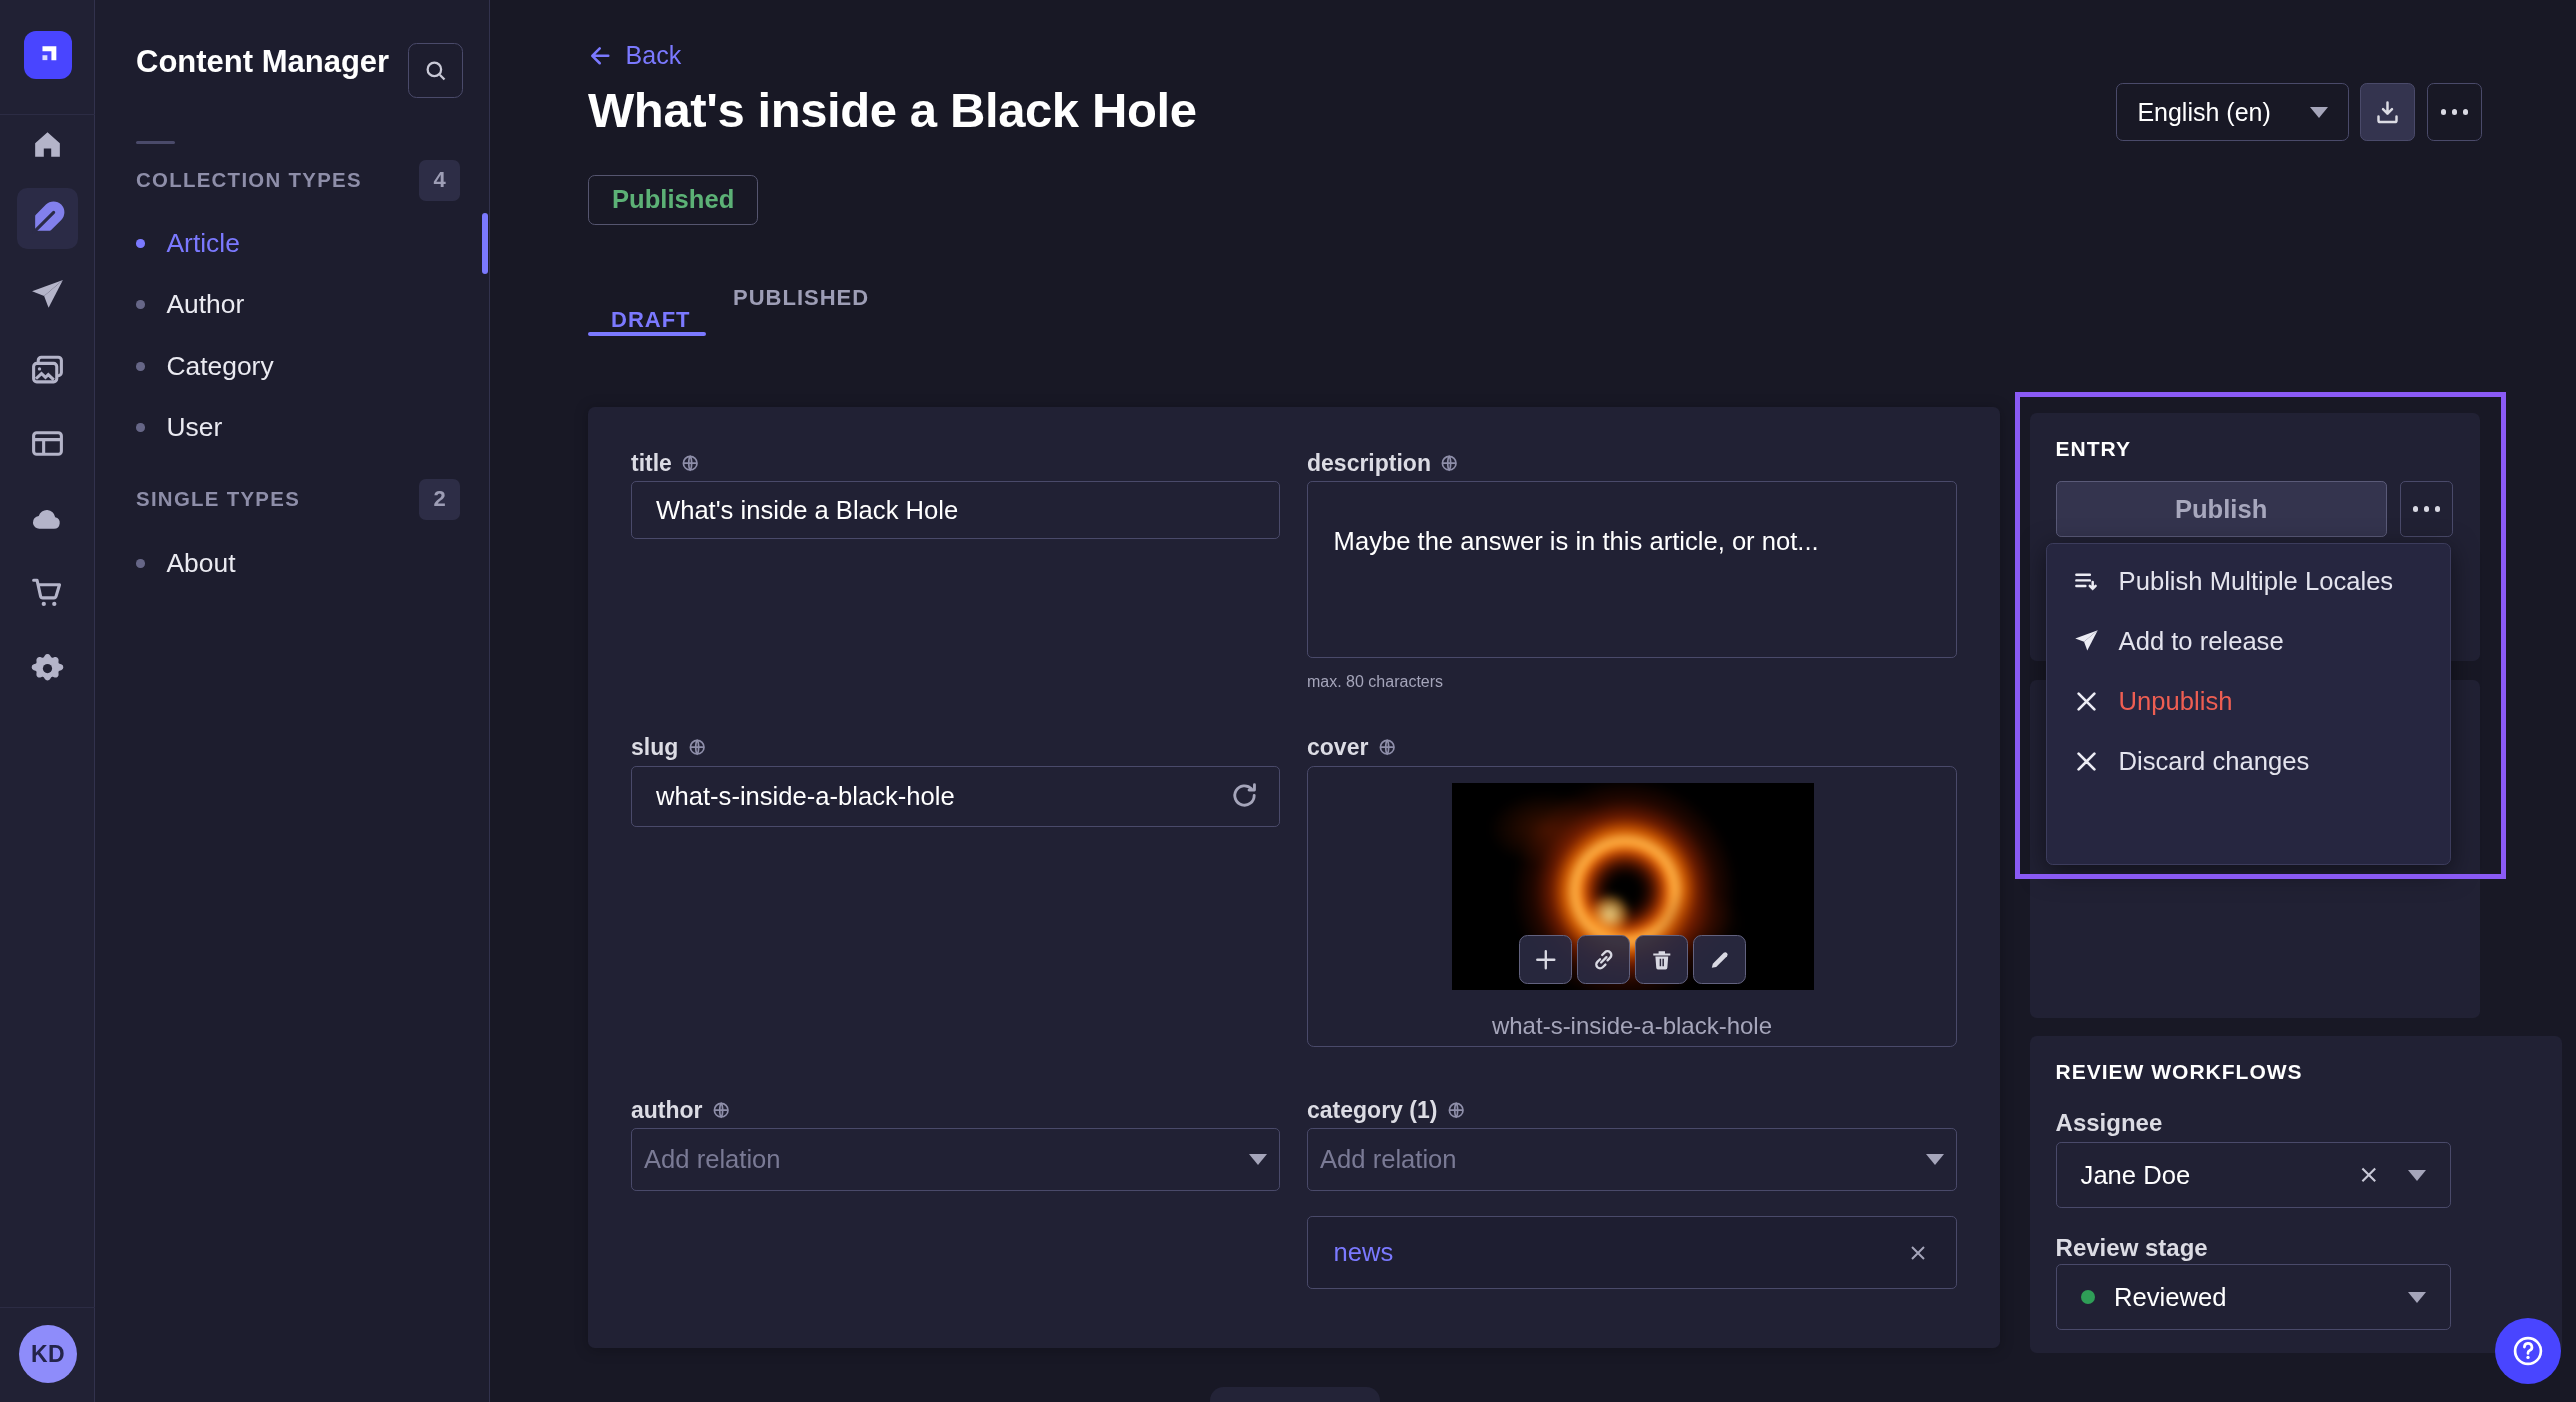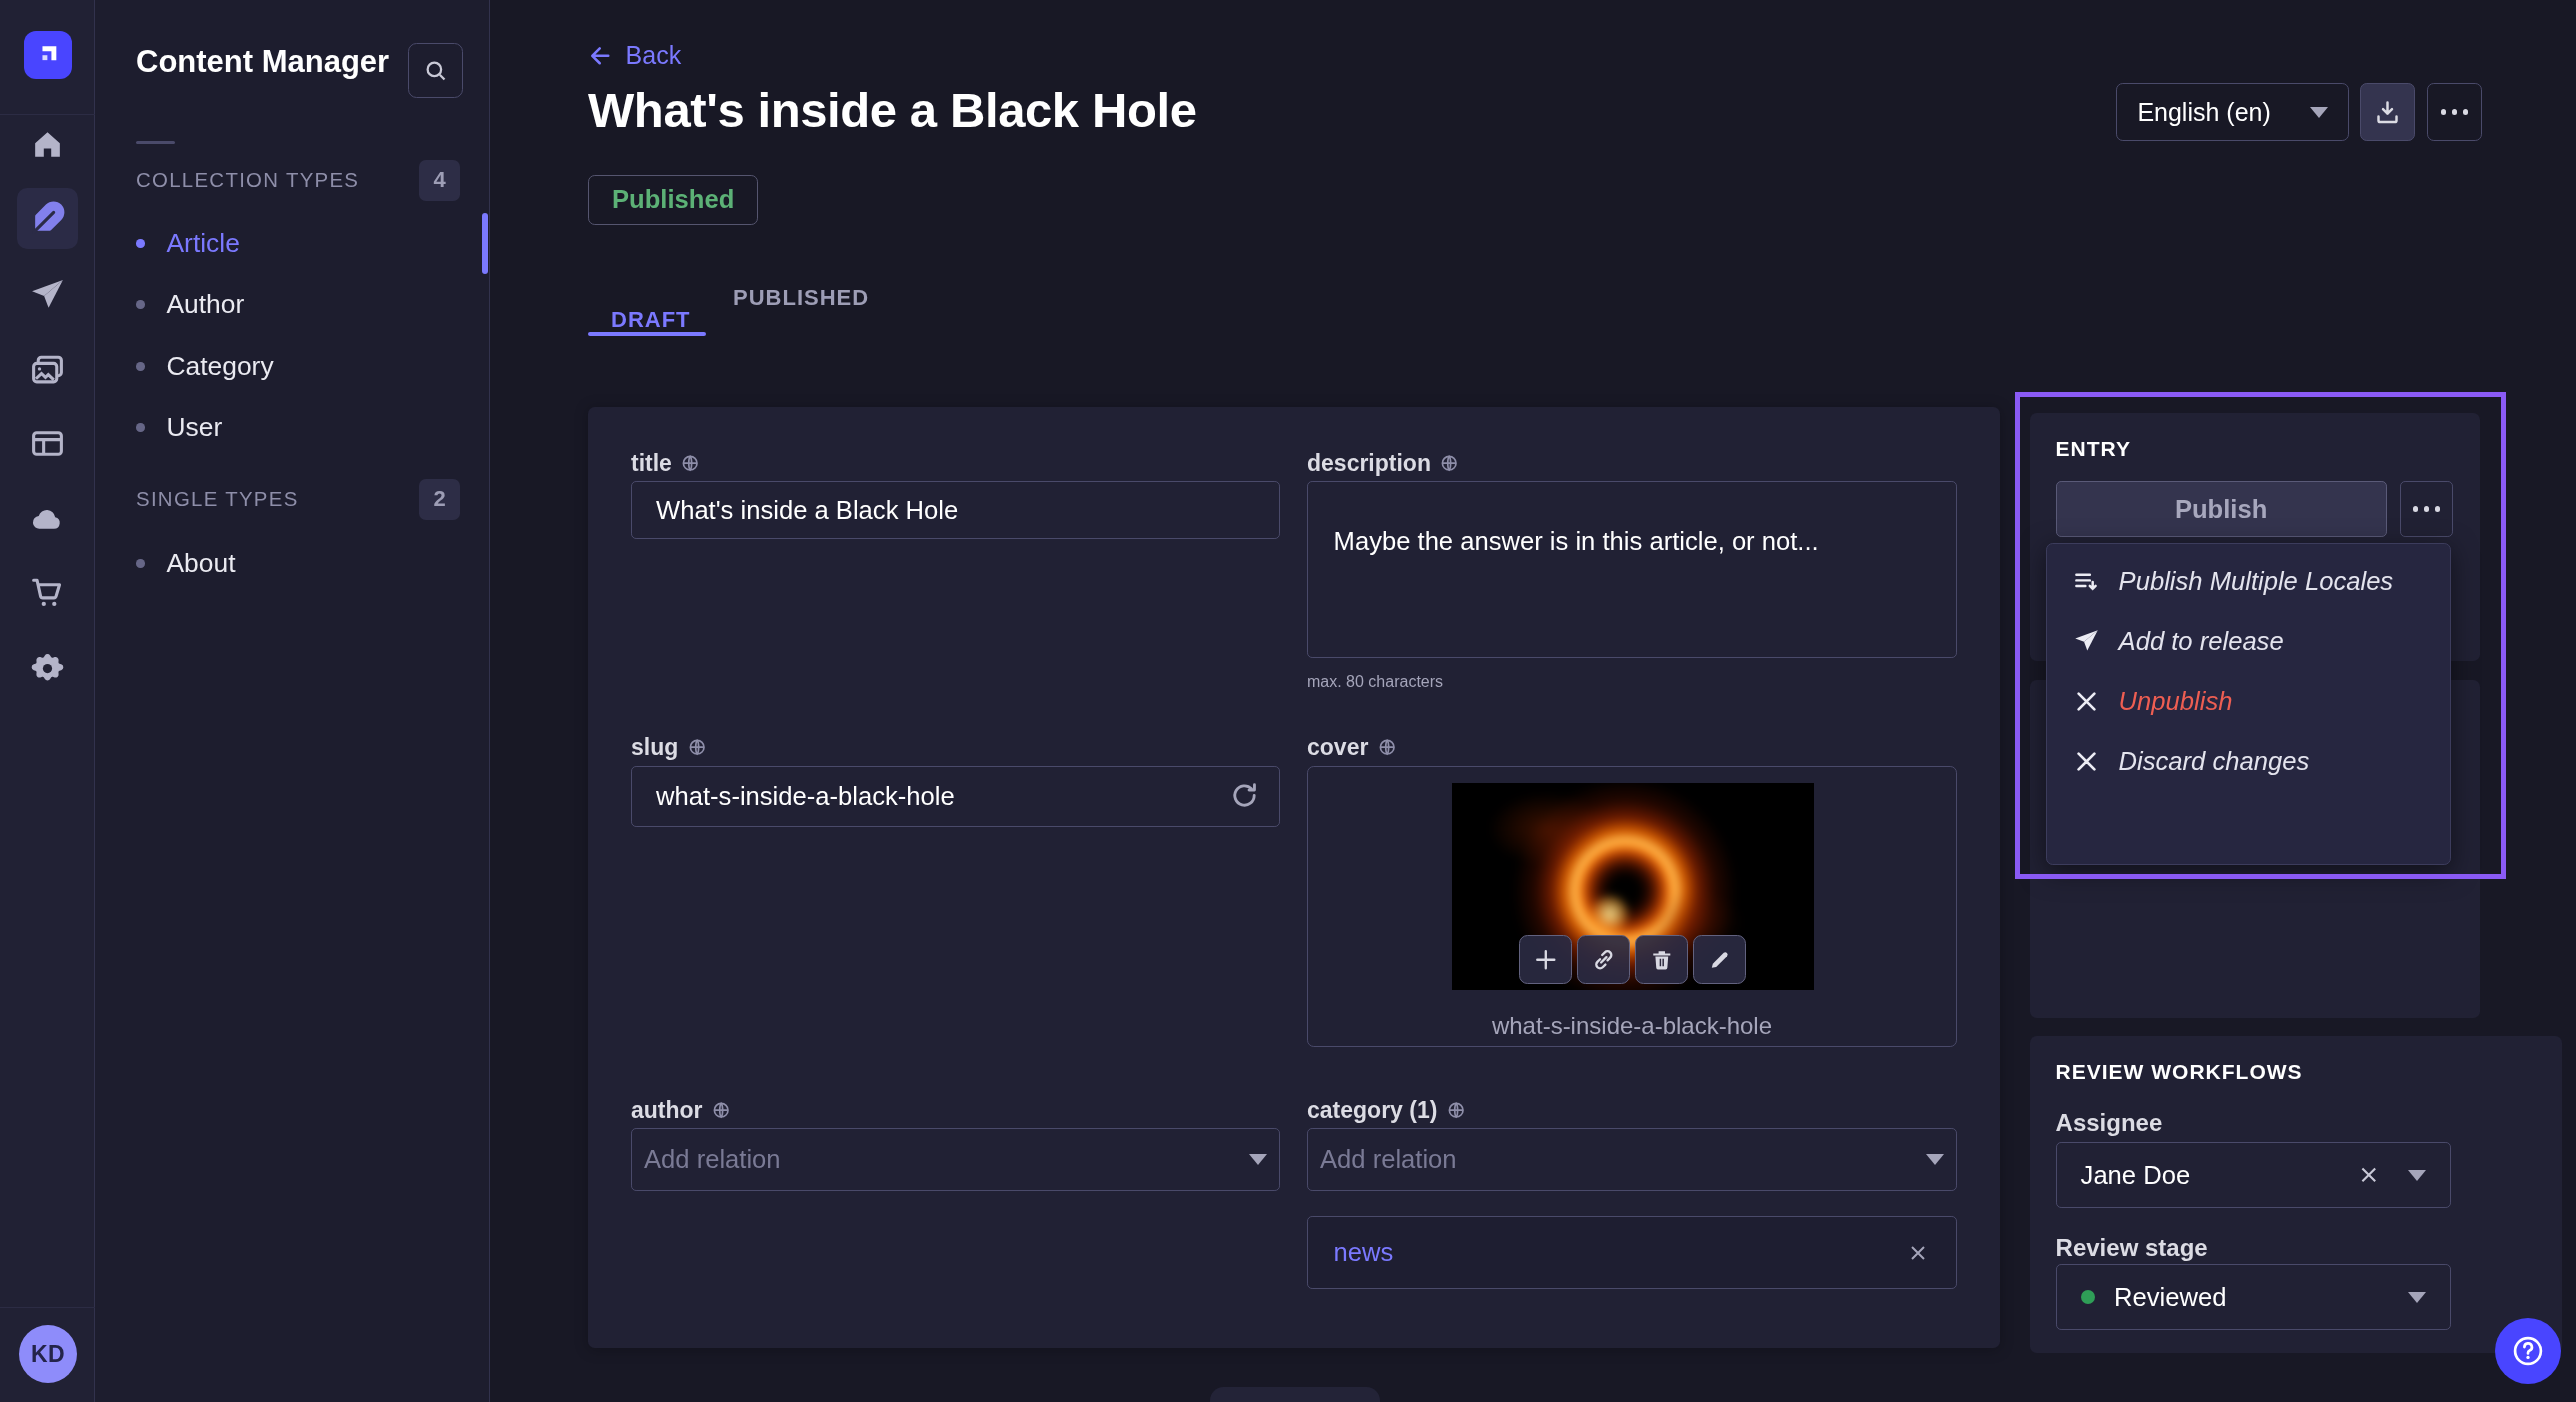--- a/index.html
+++ b/index.html
@@ -23,21 +23,21 @@
   .avatar{position:absolute;left:19px;top:1325px;width:58px;height:58px;border-radius:50%;background:#8e8cfa;color:#24244a;font-size:23px;font-weight:700;display:flex;align-items:center;justify-content:center;letter-spacing:0.4px;}
   .rail-divider-bottom{position:absolute;left:0;top:1307px;width:95px;height:0.9px;background:#2c2c44;}
 
   
   .subnav{position:absolute;left:95px;top:0;width:395px;height:1402px;background:var(--subnav);border-right:0.9px solid var(--border-soft);}
   .subnav-title{position:absolute;left:41px;top:44px;font-size:31px;font-weight:600;color:var(--txt);}
   .search-btn{position:absolute;left:313px;top:43px;width:55px;height:55px;border:0.9px solid var(--border);border-radius:8.5px;display:flex;align-items:center;justify-content:center;color:#c9c9d6;background:transparent;}
   .search-btn svg{width:27px;height:27px;}
   .subnav-divider{position:absolute;left:41px;top:141px;width:39px;height:2.6px;background:var(--border);border-radius:1.7px;}
   .section-head{position:absolute;left:41px;width:324px;height:44px;display:flex;align-items:center;justify-content:space-between;}
-  .section-label{font-size:20.4px;font-weight:400;letter-spacing:1.3px;color:#8e8ea9;}
+  .section-label{font-size:20.4px;font-weight:700;letter-spacing:1.3px;color:#8e8ea9;}
   .count-badge{width:41px;height:41px;border-radius:6.8px;background:#2d2d46;color:#9d9db5;font-size:22px;font-weight:600;display:flex;align-items:center;justify-content:center;}
   .nav-item{position:absolute;left:41px;width:324px;height:49px;display:flex;align-items:center;gap:22px;cursor:pointer;}
   .bullet{width:8.5px;height:8.5px;border-radius:50%;background:#666687;flex:none;}
   .nav-item span{font-size:26.4px;color:#eaeaf1;}
   .nav-item.active .bullet{background:var(--accent);}
   .nav-item.active span{color:var(--accent);font-weight:500;}
   .active-bar{position:absolute;left:482px;top:213px;width:6px;height:61px;background:var(--accent);border-radius:3.4px;}
 
   
   .back-link{position:absolute;left:588px;top:41px;display:flex;align-items:center;gap:12px;color:var(--accent);font-size:25px;cursor:pointer;}
@@ -83,21 +83,21 @@
   .news-box a{color:var(--accent);font-size:25.6px;text-decoration:none;cursor:pointer;}
   .x-small{color:#a5a5ba;}
 
   
   .entry-card{position:absolute;left:2030px;top:413px;width:450px;height:248px;background:var(--card);border-radius:6.8px;}
   .panel-heading{position:absolute;left:25.6px;top:24px;font-size:21px;font-weight:700;letter-spacing:1px;color:var(--txt);}
   .publish-btn{position:absolute;left:25.6px;top:68px;width:331px;height:56px;background:#34344e;border:0.9px solid #5a5a78;border-radius:5.1px;color:#a7a7bd;font-size:25.6px;font-weight:600;cursor:pointer;}
   .entry-more{position:absolute;left:370px;top:68px;width:53px;height:56px;border:0.9px solid var(--border);border-radius:5.1px;background:transparent;display:flex;align-items:center;justify-content:center;cursor:pointer;}
   .releases-card{position:absolute;left:2030px;top:680px;width:450px;height:338px;background:var(--card);border-radius:6.8px;}
   .menu{position:absolute;left:2046px;top:543px;width:405px;height:322px;background:var(--menu);border:0.9px solid #3c3c5c;border-radius:6.8px;box-shadow:0 6.8px 25.6px rgba(0,0,0,.5);z-index:40;padding-top:7.7px;}
-  .menu-item{height:60px;display:flex;align-items:center;gap:19px;padding-left:25.6px;cursor:pointer;font-style:italic;}
+  .menu-item{height:60px;display:flex;align-items:center;gap:19px;padding-left:25.6px;cursor:pointer;}
   .menu-item svg{width:27px;height:27px;color:#ececf4;flex:none;}
   .menu-item span{font-size:25.6px;color:#e4e4ee;}
   .menu-item.danger span{color:var(--red);}
   .highlight-rect{position:absolute;left:2015px;top:392px;width:491px;height:487px;border:5.1px solid var(--highlight);z-index:50;pointer-events:none;}
   .rw-card{position:absolute;left:2030px;top:1036px;width:532px;height:317px;background:var(--card);border-radius:6.8px;}
   .rw-label{position:absolute;left:25.6px;font-size:24px;font-weight:600;color:#dcdce4;}
   .rw-select{position:absolute;left:25.6px;width:395px;height:66px;border:0.9px solid var(--border);border-radius:5.1px;display:flex;align-items:center;padding:0 24px;cursor:pointer;}
   .rw-select .val{color:var(--txt);font-size:25.6px;flex:1;}
   .stage-dot{width:14.5px;height:14.5px;border-radius:50%;background:#2f9e57;margin-right:19px;flex:none;}
   .clear-x{margin-right:25.6px;color:#c8c8d6;}

